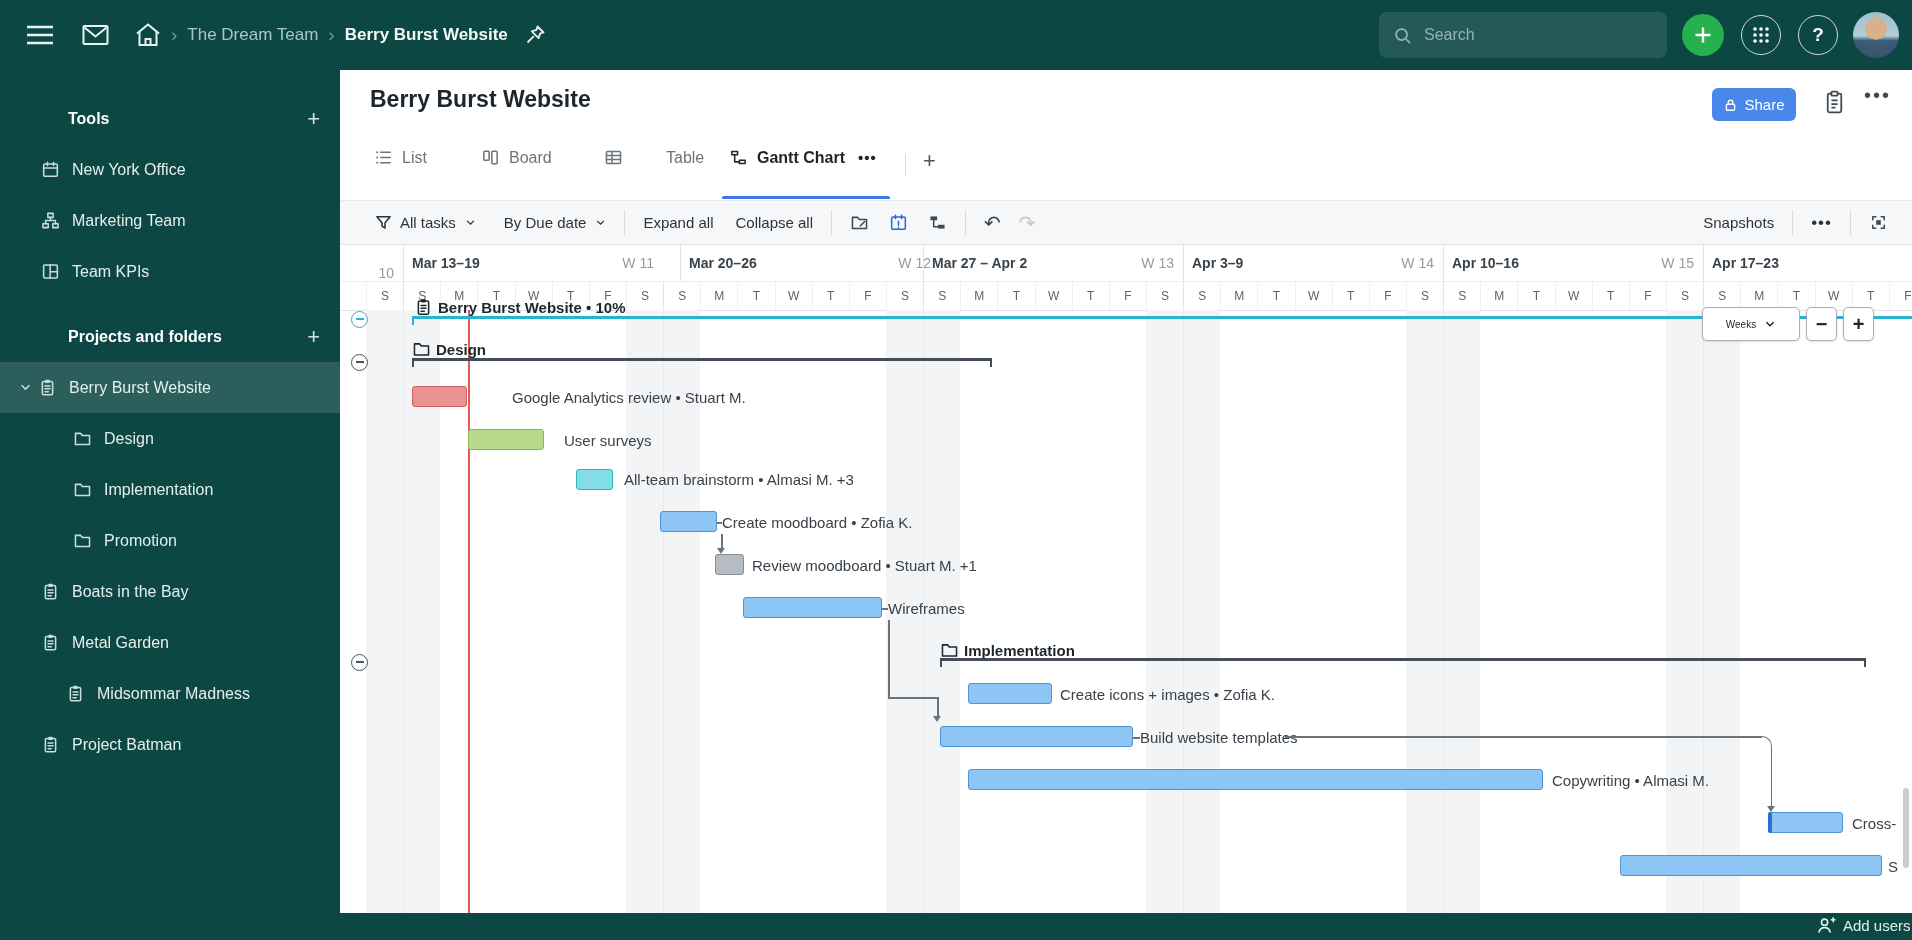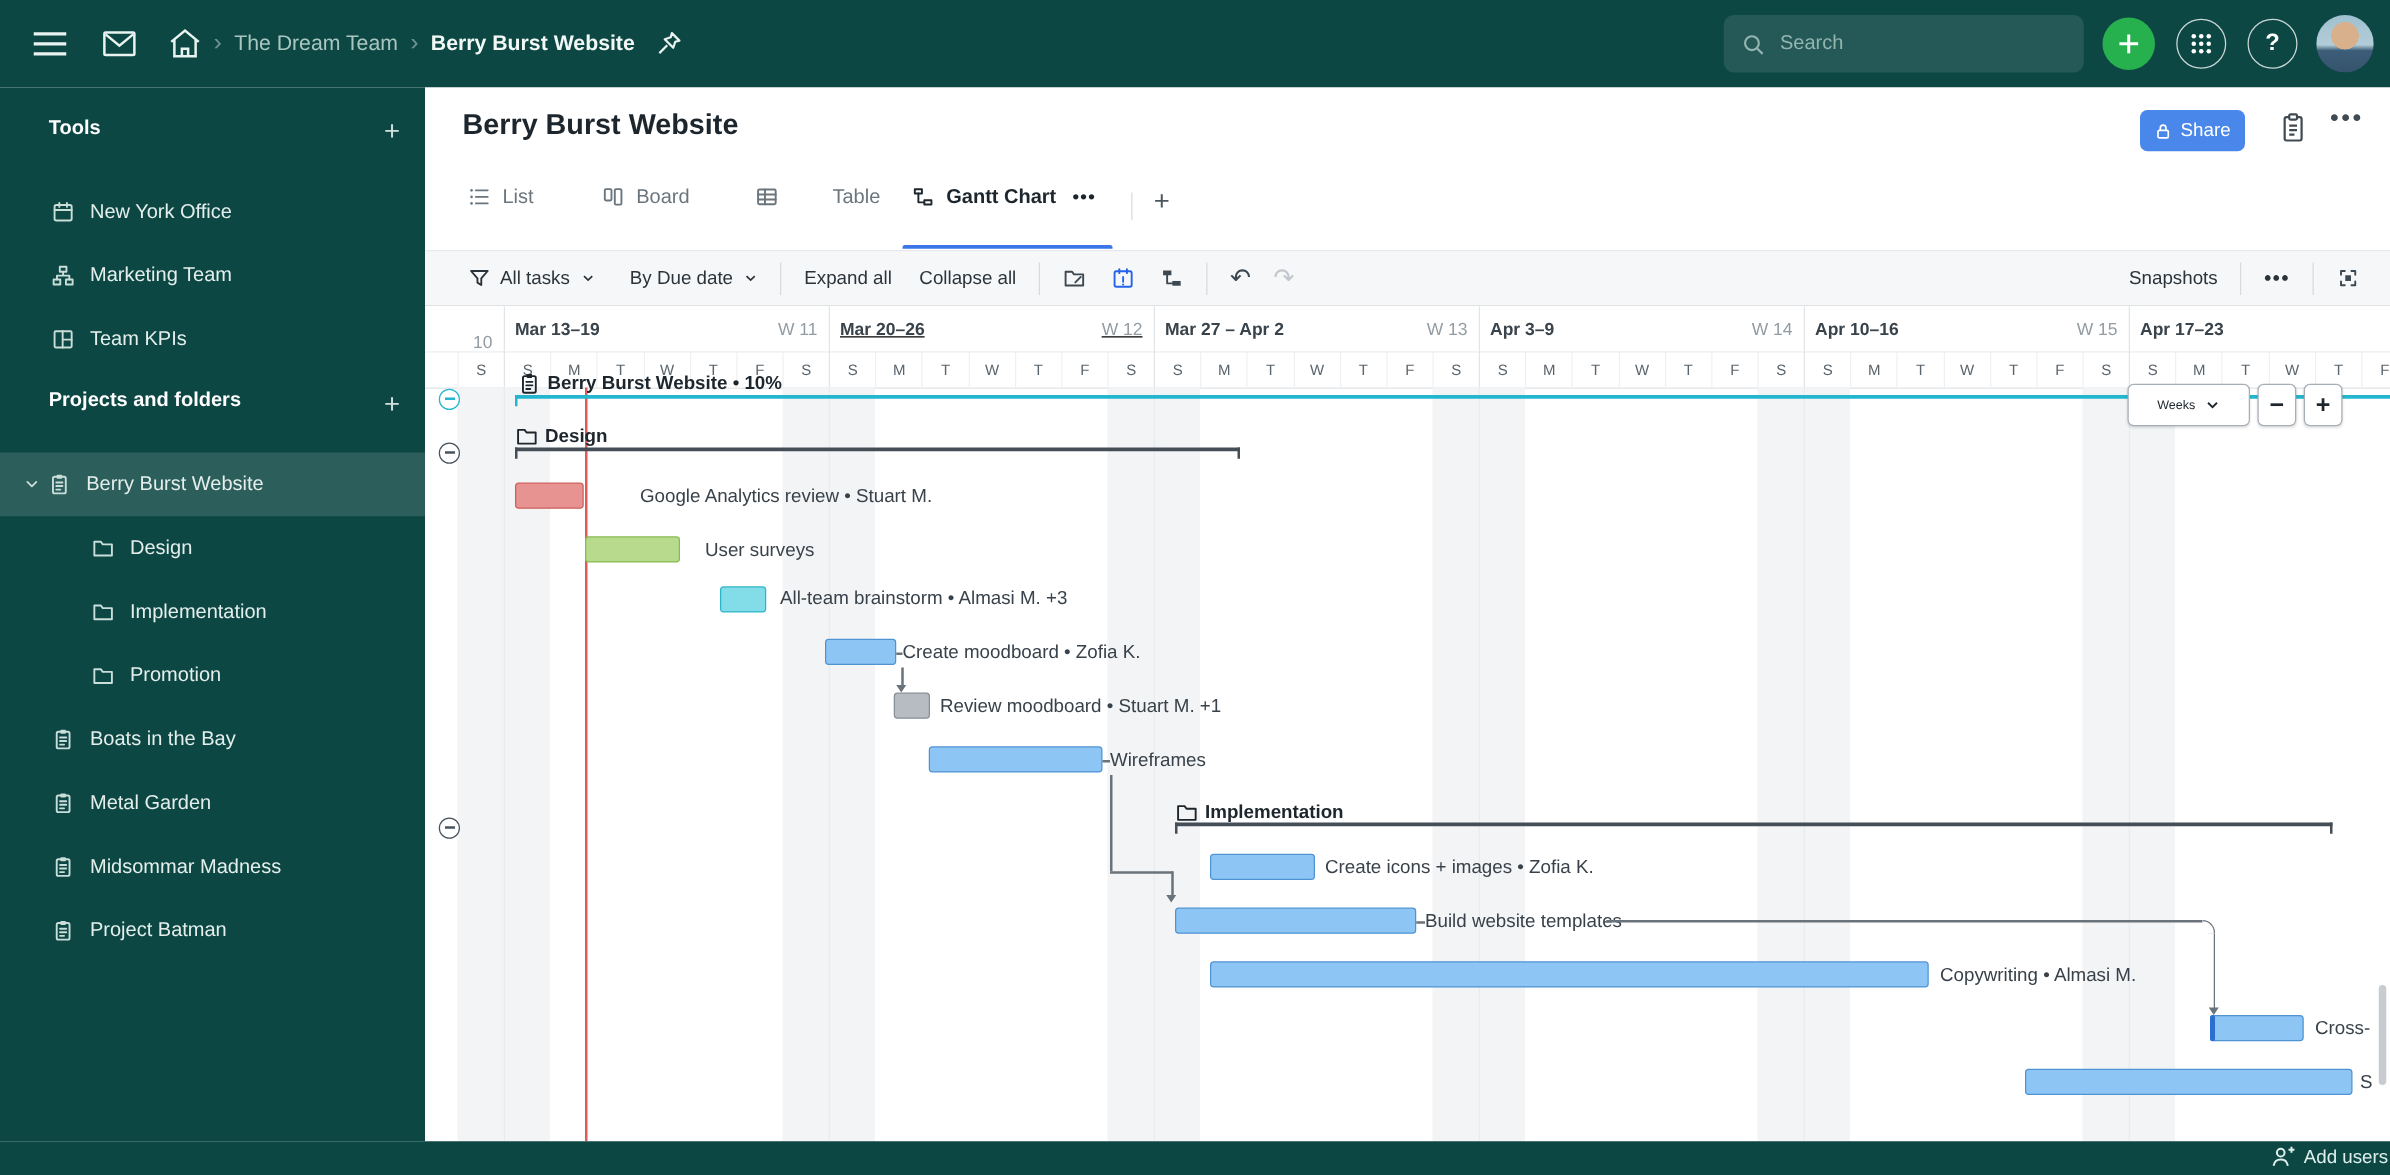--- a/index.html
+++ b/index.html
@@ -15,21 +15,21 @@
   #searchbox{display:flex;align-items:center;width:288px;height:46px;border-radius:8px;background:rgba(255,255,255,.1);padding:0 14px;box-sizing:border-box;}
   #searchbox input{background:transparent;border:none;outline:none;color:#e9f4f1;font-size:16px;margin-left:10px;width:200px;font-family:inherit;}
   #searchbox input::placeholder{color:#93b5b0;}
   .circle-btn{width:40px;height:40px;border-radius:50%;border:1.6px solid rgba(255,255,255,.78);display:flex;align-items:center;justify-content:center;color:#fff;box-sizing:border-box;cursor:pointer;}
   #plus-btn{width:42px;height:42px;border-radius:50%;background:#27b04e;display:flex;align-items:center;justify-content:center;cursor:pointer;}
   #avatar{width:46px;height:46px;border-radius:50%;cursor:pointer;
     background:radial-gradient(circle at 50% 36%, #d9b08c 0 29%, rgba(0,0,0,0) 30%),
                linear-gradient(180deg,#9fc0cf 0%,#b3cdd8 52%,#3c5d78 62%,#35536c 100%);}
   
   #sidebar{position:absolute;left:0;top:70px;width:340px;height:843px;background:#0d4744;color:#e4efec;overflow:hidden;}
-  .sb-header{display:flex;justify-content:space-between;height:50px;padding:0 20px 0 39px;font-weight:700;font-size:16px;color:#fff;}
+  .sb-header{display:flex;align-items:center;justify-content:space-between;height:50px;padding:0 20px 0 39px;font-weight:700;font-size:16px;color:#fff;margin-left:29px;}
   .sb-plus{font-size:22px;font-weight:400;color:#cfe0dc;cursor:pointer;line-height:1;}
   .sb-item{display:flex;align-items:center;height:51px;font-size:16px;cursor:pointer;color:#e4efec;}
   .sb-item .ic{color:#c9ddd9;margin-right:12px;display:flex;}
   .sb-item.selected{background:rgba(255,255,255,.13);}
   .sb-chev{width:26px;display:flex;justify-content:center;color:#c9ddd9;}
   
   #main-header{position:absolute;left:340px;top:70px;width:1572px;height:130px;background:#fff;}
   #page-title{position:absolute;left:30px;top:16px;font-size:23px;font-weight:700;color:#1d262d;}
   #share-btn{position:absolute;left:1372px;top:18px;width:84px;height:33px;background:#4a87ea;border-radius:6px;display:flex;align-items:center;justify-content:center;gap:6px;color:#fff;font-size:15px;cursor:pointer;}
   #doc-btn{position:absolute;left:1484px;top:20px;color:#3f4a52;cursor:pointer;}
@@ -234,21 +234,21 @@
       <div class="sb-item" style="padding-left: 41px;">
         <span class="ic">
           <svg width="19" height="19" viewBox="0 0 20 20" fill="none" stroke="currentColor" stroke-width="1.6" stroke-linejoin="round" stroke-linecap="round">
             <rect x="4.6" y="3.6" width="10.8" height="14" rx="1.4"></rect>
             <rect x="7.6" y="1.8" width="4.8" height="3.4" rx="1" fill="currentColor" stroke="none"></rect>
             <path d="M7.4 8.4h5.2M7.4 11.4h5.2M7.4 14.4h3.4"></path>
           </svg>
         </span>
         <span>Metal Garden</span>
       </div>
-      <div class="sb-item" style="padding-left: 41px;">
+      <div class="sb-item" style="padding-left: 66px;">
         <span class="ic">
           <svg width="19" height="19" viewBox="0 0 20 20" fill="none" stroke="currentColor" stroke-width="1.6" stroke-linejoin="round" stroke-linecap="round">
             <rect x="4.6" y="3.6" width="10.8" height="14" rx="1.4"></rect>
             <rect x="7.6" y="1.8" width="4.8" height="3.4" rx="1" fill="currentColor" stroke="none"></rect>
             <path d="M7.4 8.4h5.2M7.4 11.4h5.2M7.4 14.4h3.4"></path>
           </svg>
         </span>
         <span>Midsommar Madness</span>
       </div>
       <div class="sb-item" style="padding-left: 41px;">
@@ -396,21 +396,21 @@
   <div id="chart">
     <div id="gantt-week-row">
         <div class="week-band" style="left: 0px; width: 63px; border-left: none; align-items: flex-end;">
           <span class="wlabel"></span>
           <span class="wnum">10</span>
         </div>
         <div class="week-band" style="left: 63px; width: 260px; border-left: 1px solid rgb(225, 229, 232);">
           <span class="wlabel">Mar 13–19</span>
           <span class="wnum">W 11</span>
         </div>
-        <div class="week-band" style="left: 323px; width: 260px; border-left: 1px solid rgb(225, 229, 232); text-decoration: underline;">
+        <div class="week-band" style="left: 340px; width: 260px; border-left: 1px solid rgb(225, 229, 232);">
           <span class="wlabel">Mar 20–26</span>
           <span class="wnum">W 12</span>
         </div>
         <div class="week-band" style="left: 583px; width: 260px; border-left: 1px solid rgb(225, 229, 232);">
           <span class="wlabel">Mar 27 – Apr 2</span>
           <span class="wnum">W 13</span>
         </div>
         <div class="week-band" style="left: 843px; width: 260px; border-left: 1px solid rgb(225, 229, 232);">
           <span class="wlabel">Apr 3–9</span>
           <span class="wnum">W 14</span>

